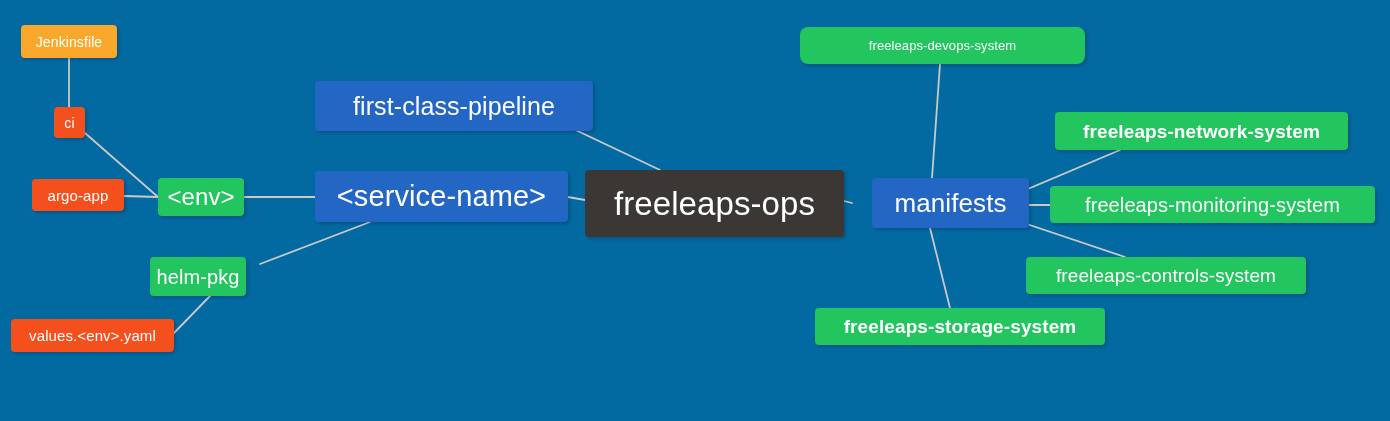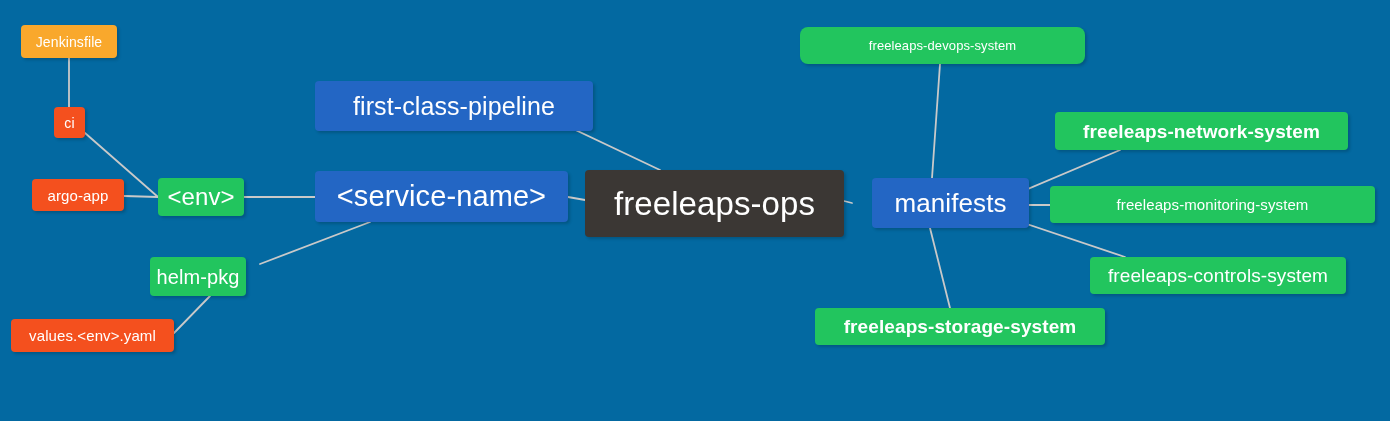--- a/index.html
+++ b/index.html
@@ -66,17 +66,17 @@
       <div class="node" style="left: 32px; top: 179px; width: 92px; height: 32px; background: rgb(244, 80, 30); font-size: 15px;">argo-app</div>
       <div class="node" style="left: 158px; top: 178px; width: 86px; height: 38px; background: rgb(34, 197, 94); font-size: 24px;">&lt;env&gt;</div>
       <div class="node" style="left: 315px; top: 171px; width: 253px; height: 51px; background: rgb(35, 102, 196); font-size: 29px;">&lt;service-name&gt;</div>
       <div class="node" style="left: 315px; top: 38px; width: 278px; height: 50px; background: rgb(35, 102, 196); font-size: 25px; margin-top: 43px;">first-class-pipeline</div>
       <div class="node" style="left: 150px; top: 257px; width: 96px; height: 39px; background: rgb(34, 197, 94); font-size: 20px;">helm-pkg</div>
       <div class="node" style="left: 11px; top: 319px; width: 163px; height: 33px; background: rgb(244, 80, 30); font-size: 15px;">values.&lt;env&gt;.yaml</div>
       <div class="node" style="left: 585px; top: 170px; width: 259px; height: 67px; background: rgb(59, 55, 52); font-size: 33px;">freeleaps-ops</div>
       <div class="node" style="left: 852px; top: 178px; width: 157px; height: 50px; background: rgb(35, 102, 196); font-size: 26px; margin-left: 20px;">manifests</div>
       <div class="node" style="left: 800px; top: 27px; width: 285px; height: 37px; background: rgb(34, 197, 94); font-size: 13px; border-radius: 8px;">freeleaps-devops-system</div>
       <div class="node" style="left: 1055px; top: 112px; width: 293px; height: 38px; background: rgb(34, 197, 94); font-size: 19px; font-weight: bold;">freeleaps-network-system</div>
-      <div class="node" style="left: 1050px; top: 186px; width: 325px; height: 37px; background: rgb(34, 197, 94); font-size: 15px;">freeleaps-monitoring-system</div>
-      <div class="node" style="left: 1090px; top: 257px; width: 256px; height: 37px; background: rgb(34, 197, 94); font-size: 19px;">freeleaps-controls-system</div>
+      <div class="node" style="left: 1050px; top: 186px; width: 325px; height: 37px; background: rgb(34, 197, 94); font-size: 20px;">freeleaps-monitoring-system</div>
+      <div class="node" style="left: 1026px; top: 257px; width: 280px; height: 37px; background: rgb(34, 197, 94); font-size: 19px;">freeleaps-controls-system</div>
       <div class="node" style="left: 815px; top: 308px; width: 290px; height: 37px; background: rgb(34, 197, 94); font-size: 19px; font-weight: bold;">freeleaps-storage-system</div>
     </div>
 </div>
 
 </body></html>

